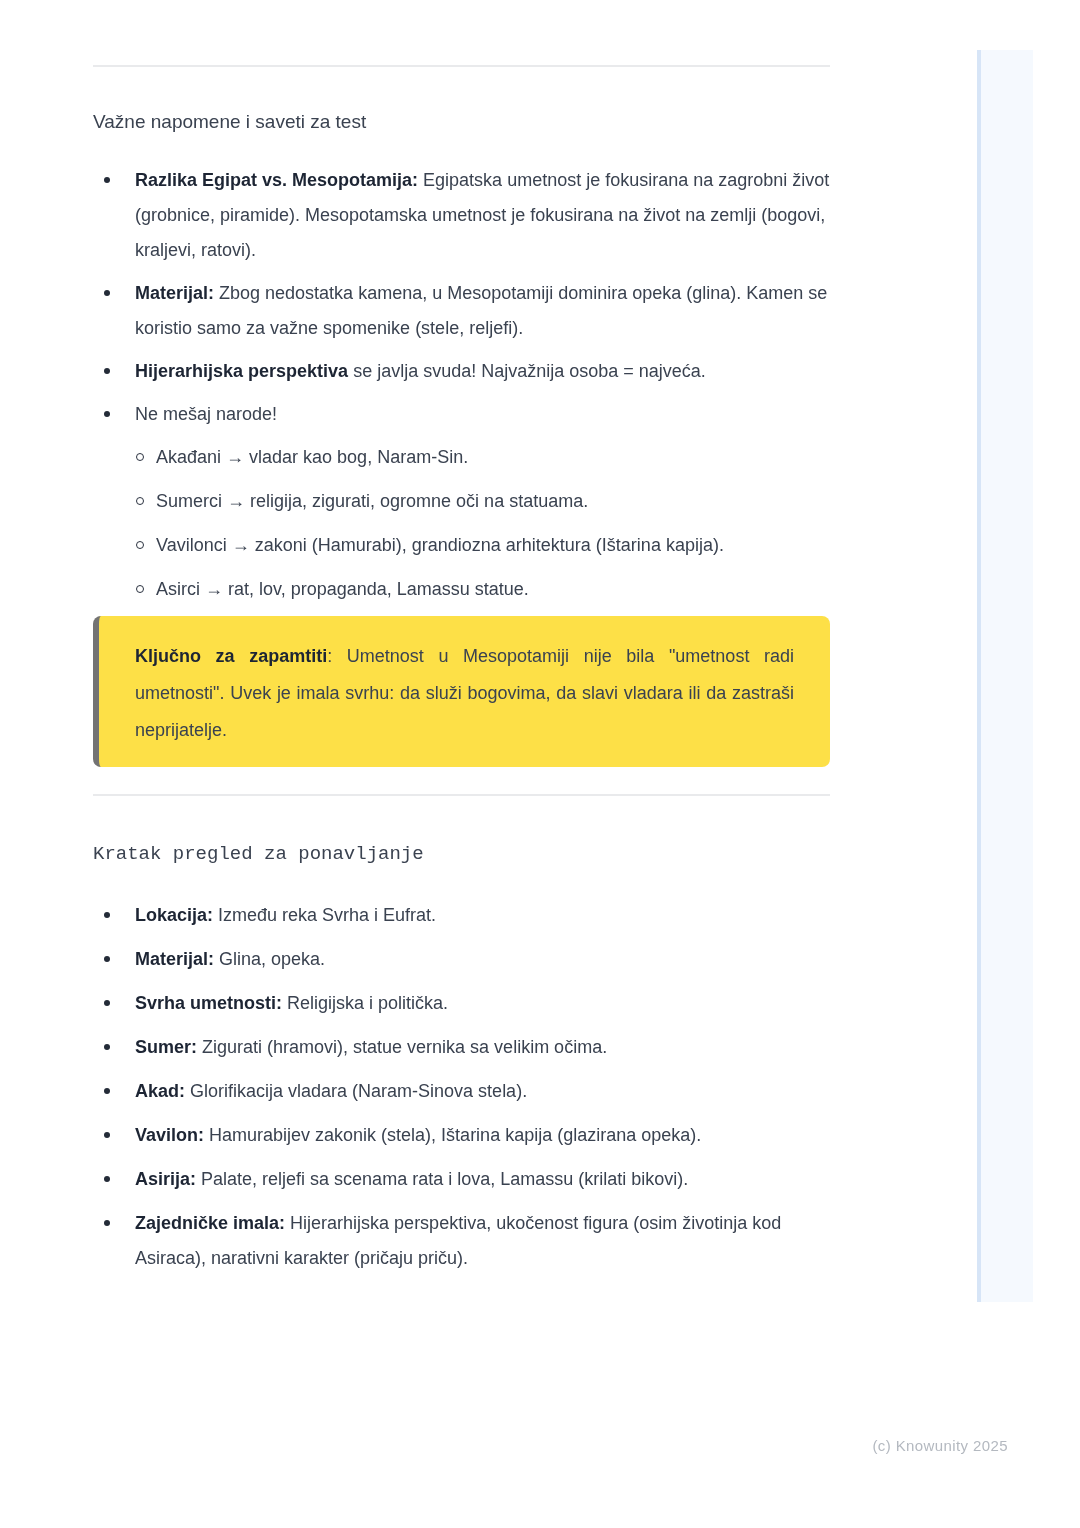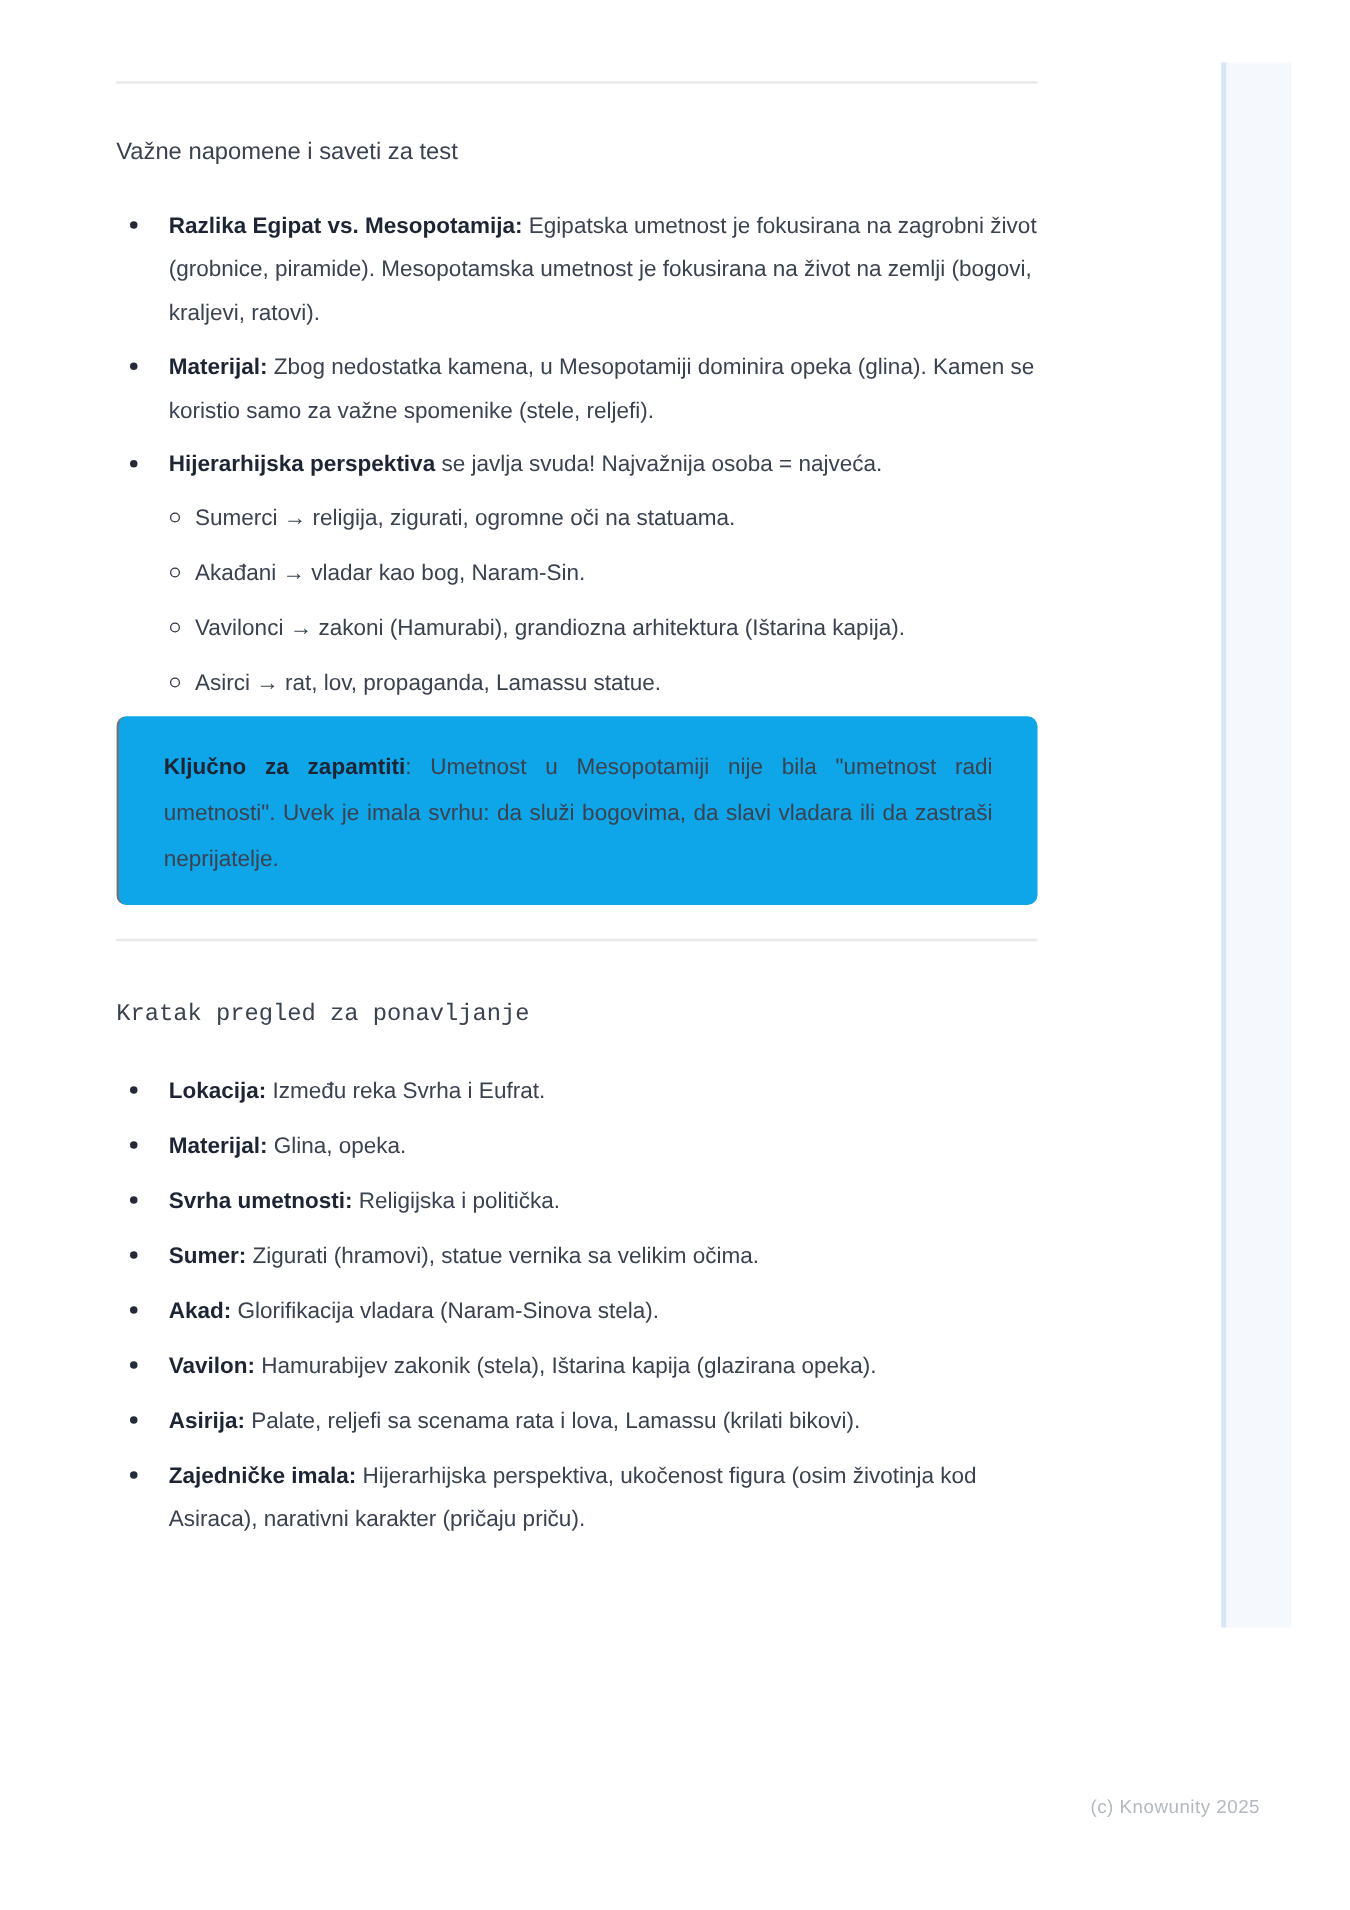--- a/index.html
+++ b/index.html
@@ -54,22 +54,22 @@
   .sub-bullet {
     flex: none;
     width: 8px; height: 8px;
     border: 1.6px solid #2b3240;
     border-radius: 50%;
     background: transparent;
     margin: 13px 12px 0 0;
   }
   .callout {
     margin-top: 0;
-    background: #0ea5e9;
-    border-left: 2px solid #737373;
+    background: #fde047;
+    border-left: 6px solid #737373;
     border-radius: 8px;
     padding: 22px 36px 18px 36px;
   }
   .callout-text {
     font-size: 18px;
     line-height: 37px;
     text-align: justify;
     color: #3a4250;
   }
   .side-panel {
@@ -115,29 +115,35 @@
       </div>
     </div>
 
     <div class="li">
       <span class="bullet"></span>
       <div class="li-body">
         <p class="li-text"><strong>Hijerarhijska perspektiva</strong><span> se javlja svuda! Najvažnija osoba = najveća.</span></p>
       </div>
     </div>
 
+    <div class="li">
+      <span class="bullet"></span>
+      <div class="li-body">
+        <p class="li-text"><span>Ne mešaj narode!</span></p>
+      </div>
+    </div>
 
     <div class="sub-list">
       <div class="sub-li">
         <span class="sub-bullet"></span>
+        <p class="li-text">Akađani → vladar kao bog, Naram-Sin.</p>
+      </div>
+      <div class="sub-li">
+        <span class="sub-bullet"></span>
         <p class="li-text">Sumerci → religija, zigurati, ogromne oči na statuama.</p>
-      </div>
-      <div class="sub-li">
-        <span class="sub-bullet"></span>
-        <p class="li-text">Akađani → vladar kao bog, Naram-Sin.</p>
       </div>
       <div class="sub-li">
         <span class="sub-bullet"></span>
         <p class="li-text">Vavilonci → zakoni (Hamurabi), grandiozna arhitektura (Ištarina kapija).</p>
       </div>
       <div class="sub-li">
         <span class="sub-bullet"></span>
         <p class="li-text">Asirci → rat, lov, propaganda, Lamassu statue.</p>
       </div>
     </div>

